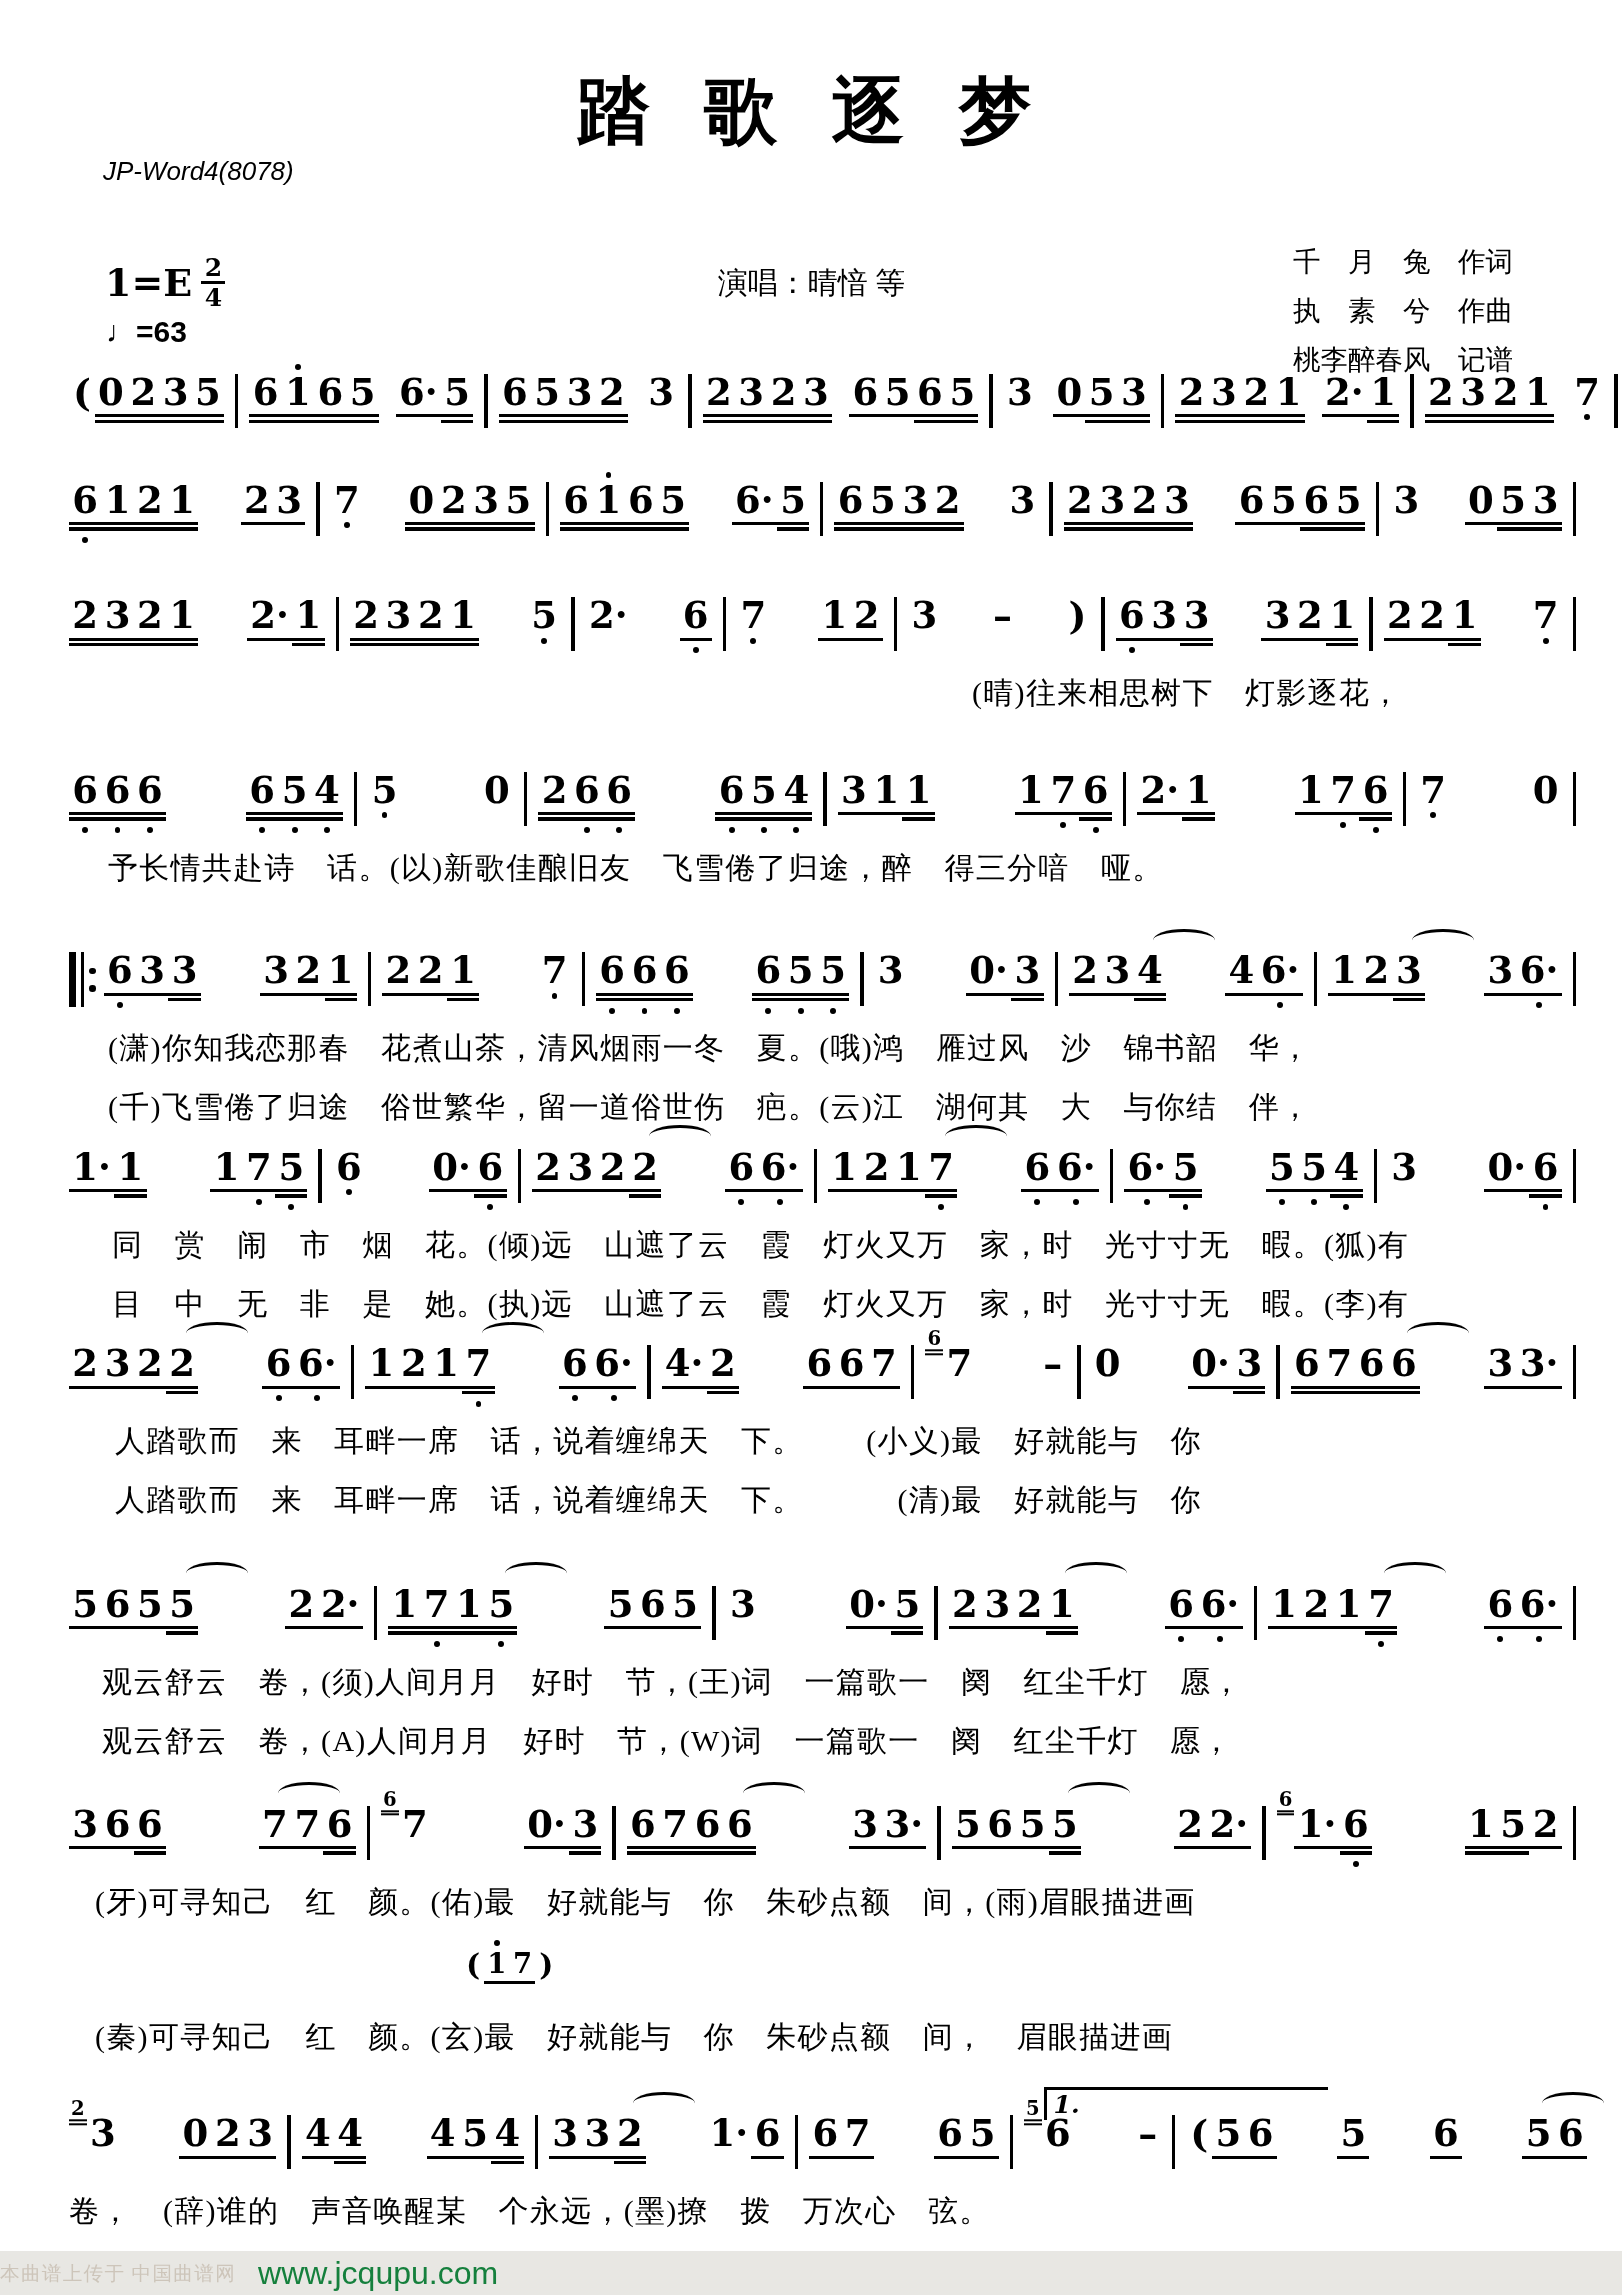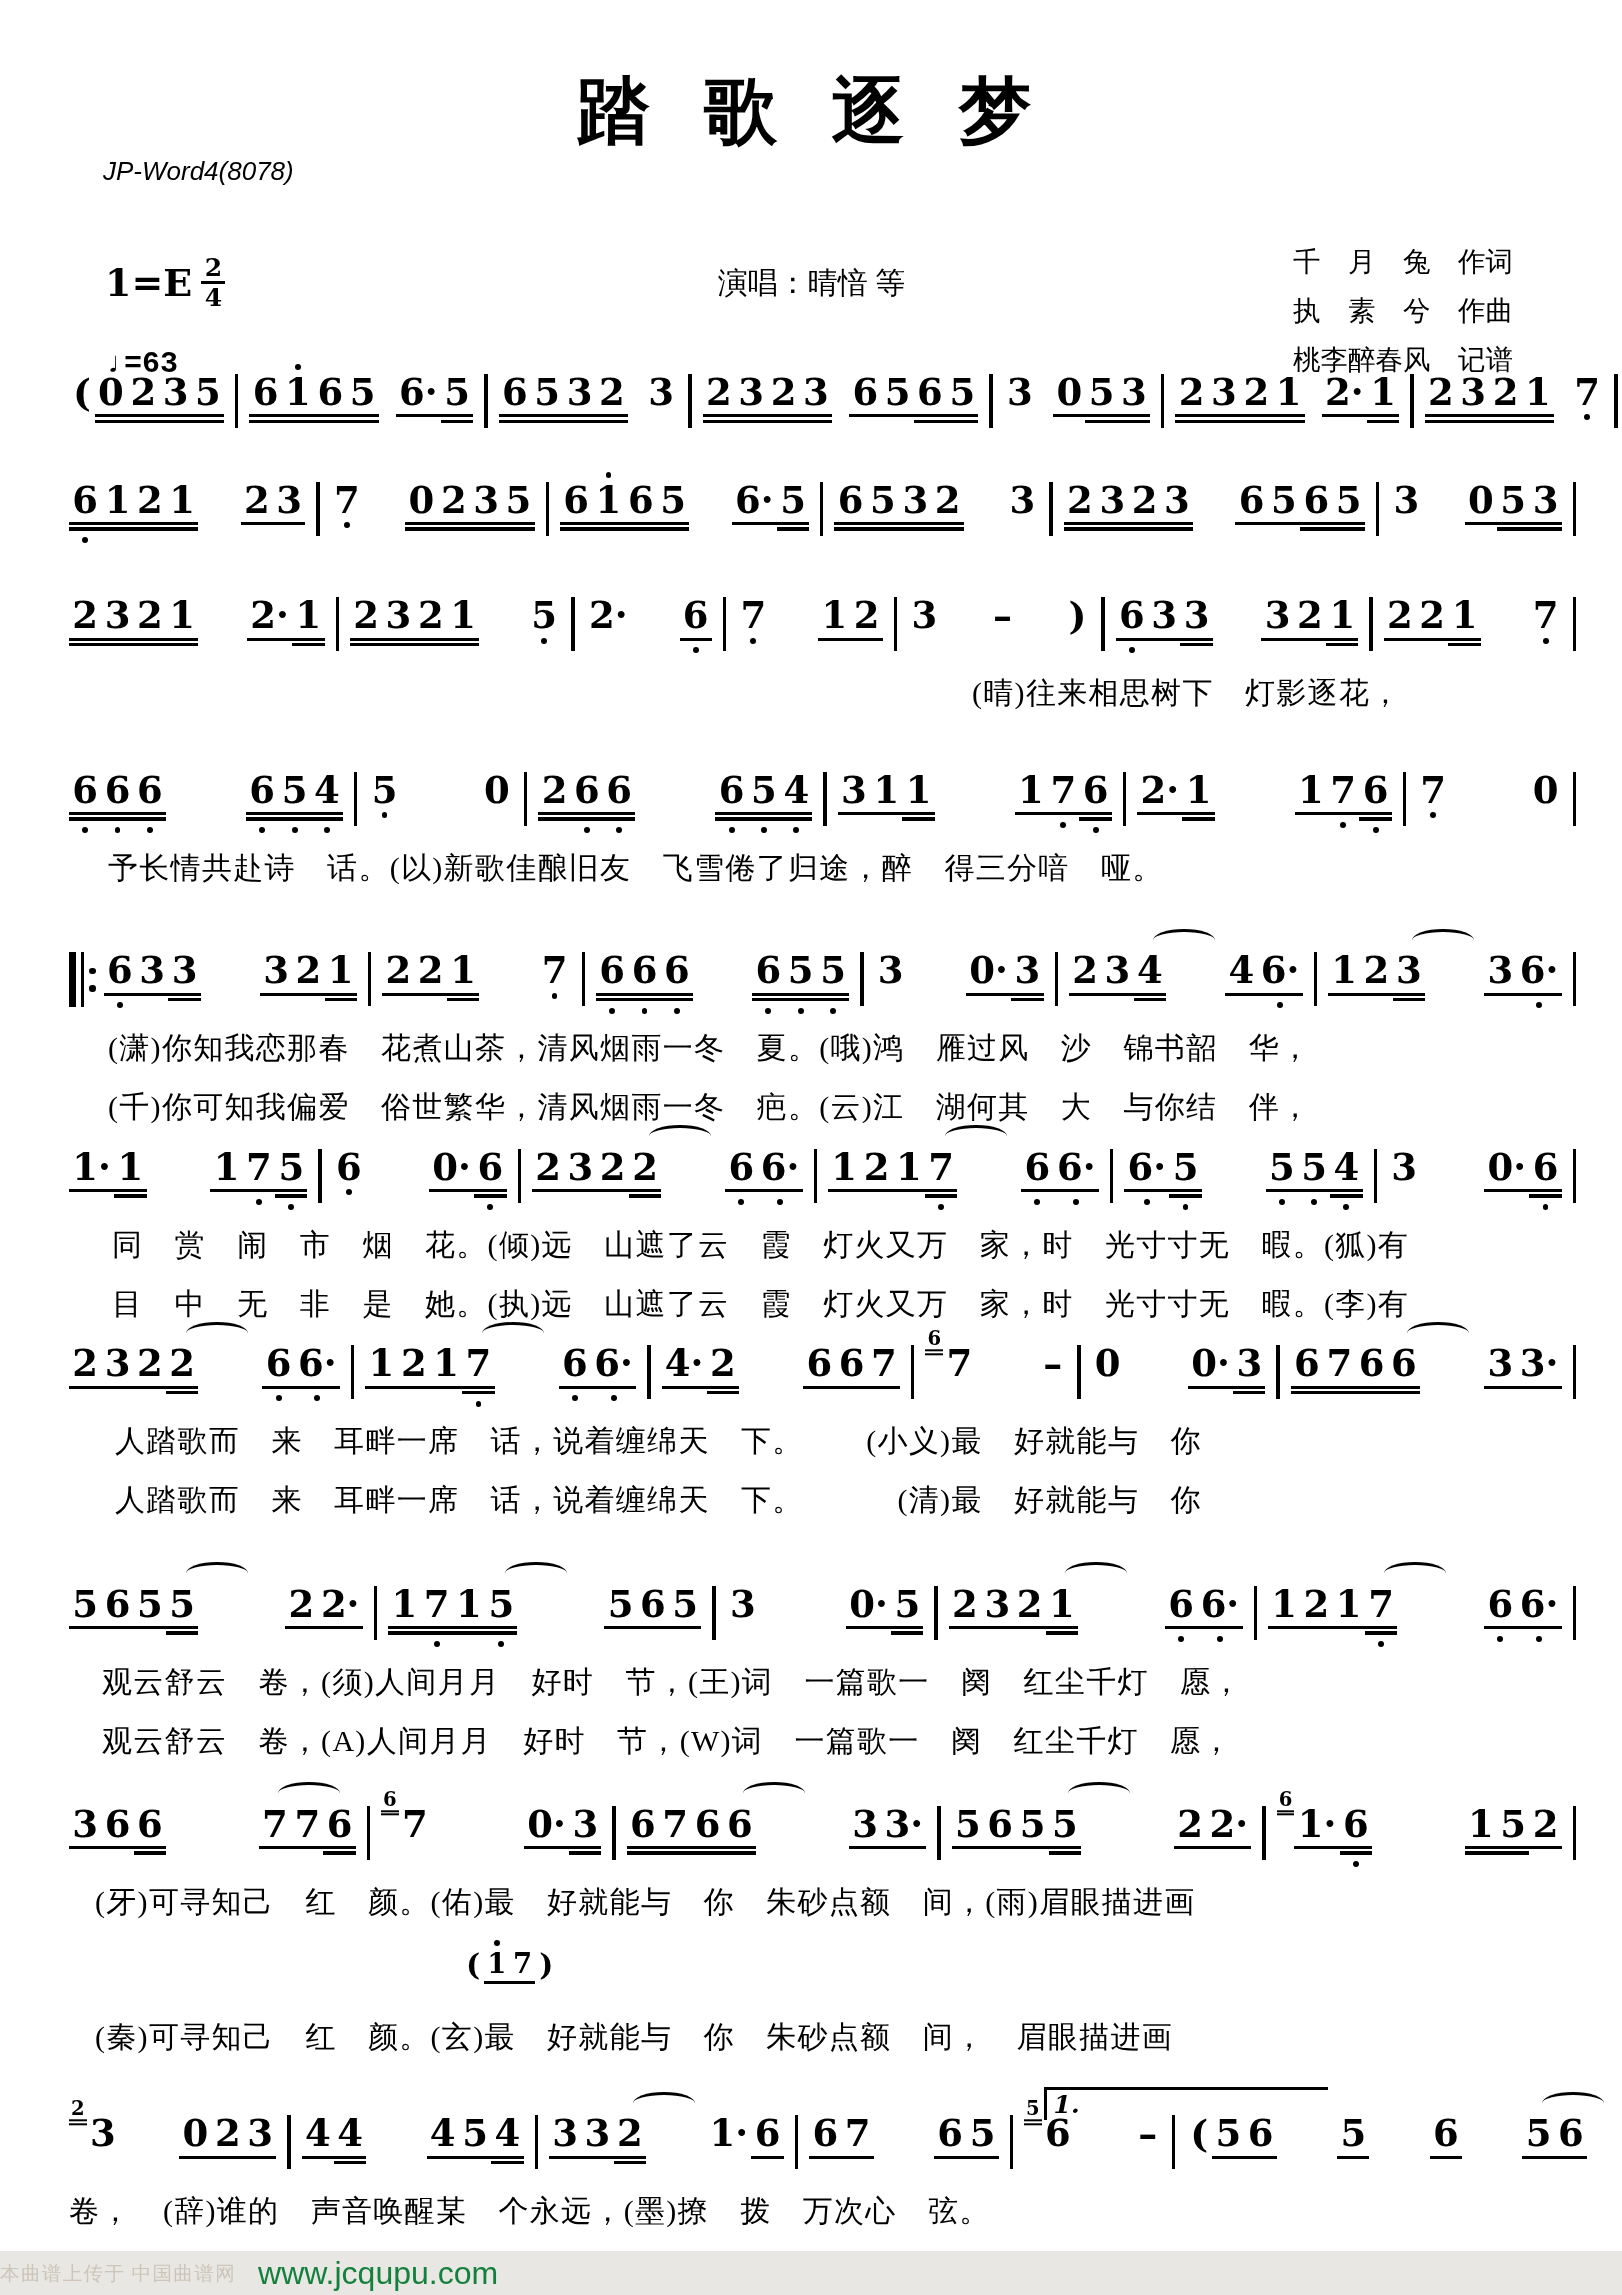--- a/index.html
+++ b/index.html
@@ -7,22 +7,22 @@
         font-family:"Liberation Serif",serif;overflow:hidden;margin:0 auto;}
   
   .jp-tag{position:absolute;left:103px;top:156px;font:italic 26px "Liberation Sans",sans-serif;}
   .title{position:absolute;left:0;right:0;top:63px;text-align:center;
          font-family:"DejaVu Serif",serif;font-weight:700;font-size:73px;letter-spacing:14.4px;}
   .keysig{position:absolute;left:105px;top:254px;display:flex;align-items:center;
           font-family:"DejaVu Serif",serif;font-weight:700;font-size:38px;}
   .meter{display:inline-flex;flex-direction:column;align-items:center;font-size:25px;
          line-height:1.08;margin-left:9.2px;}
   .meter .num{border-bottom:3.3px solid #000;padding:0 3.3px;}
-  .tempo{position:absolute;left:106px;top:315px;font-family:Liberation Mono, monospace;
-         font-weight:700;font-size:30px;margin-top:32px;}
+  .tempo{position:absolute;left:106px;top:315px;font-family:Liberation Sans, sans-serif;
+         font-weight:700;font-size:30px;}
   .performer{position:absolute;left:50%;transform:translateX(-50%);top:263px;font-size:30px;}
   .credits{position:absolute;right:110px;top:211px;font-size:27.5px;line-height:1.78;margin-top:27px;}
   
   .score{position:absolute;left:69px;right:36px;top:357px;}
   .system{position:relative;}
   .system:nth-of-type(1){margin-top:6.5px;}
   .system:nth-of-type(2){margin-top:29.4px;}
   .system:nth-of-type(3){margin-top:37px;}
   .system:nth-of-type(4){margin-top:37px;}
   .system:nth-of-type(5){margin-top:43px;}
@@ -337,21 +337,21 @@
           <span class="bar"></span>
           <span class="note u1">1</span>
           <span class="note u1">2</span>
           <span class="note u2">3<span class="tiearc"></span></span>
           <span class="gap"></span>
           <span class="note u1">3</span>
           <span class="note u1">6·<span class="lo"></span></span>
           <span class="bar"></span>
         </div>
         <div class="lyric" style="padding-left: 39px;">(潇)你知我恋那春　花煮山茶，清风烟雨一冬　夏。(哦)鸿　雁过风　沙　锦书韶　华，</div>
-        <div class="lyric" style="padding-left: 39px;">(千)你可知我偏爱　俗世繁华，清风烟雨一冬　疤。(云)江　湖何其　大　与你结　伴，</div>
+        <div class="lyric" style="padding-left: 39px;">(千)飞雪倦了归途　俗世繁华，留一道俗世伤　疤。(云)江　湖何其　大　与你结　伴，</div>
       </div>
       <div class="system">
         <div class="music-row">
           <span class="note u1">1·</span>
           <span class="note u2">1</span>
           <span class="gap"></span>
           <span class="note u1">1</span>
           <span class="note u1">7<span class="lo"></span></span>
           <span class="note u2">5<span class="lo"></span></span>
           <span class="bar"></span>

